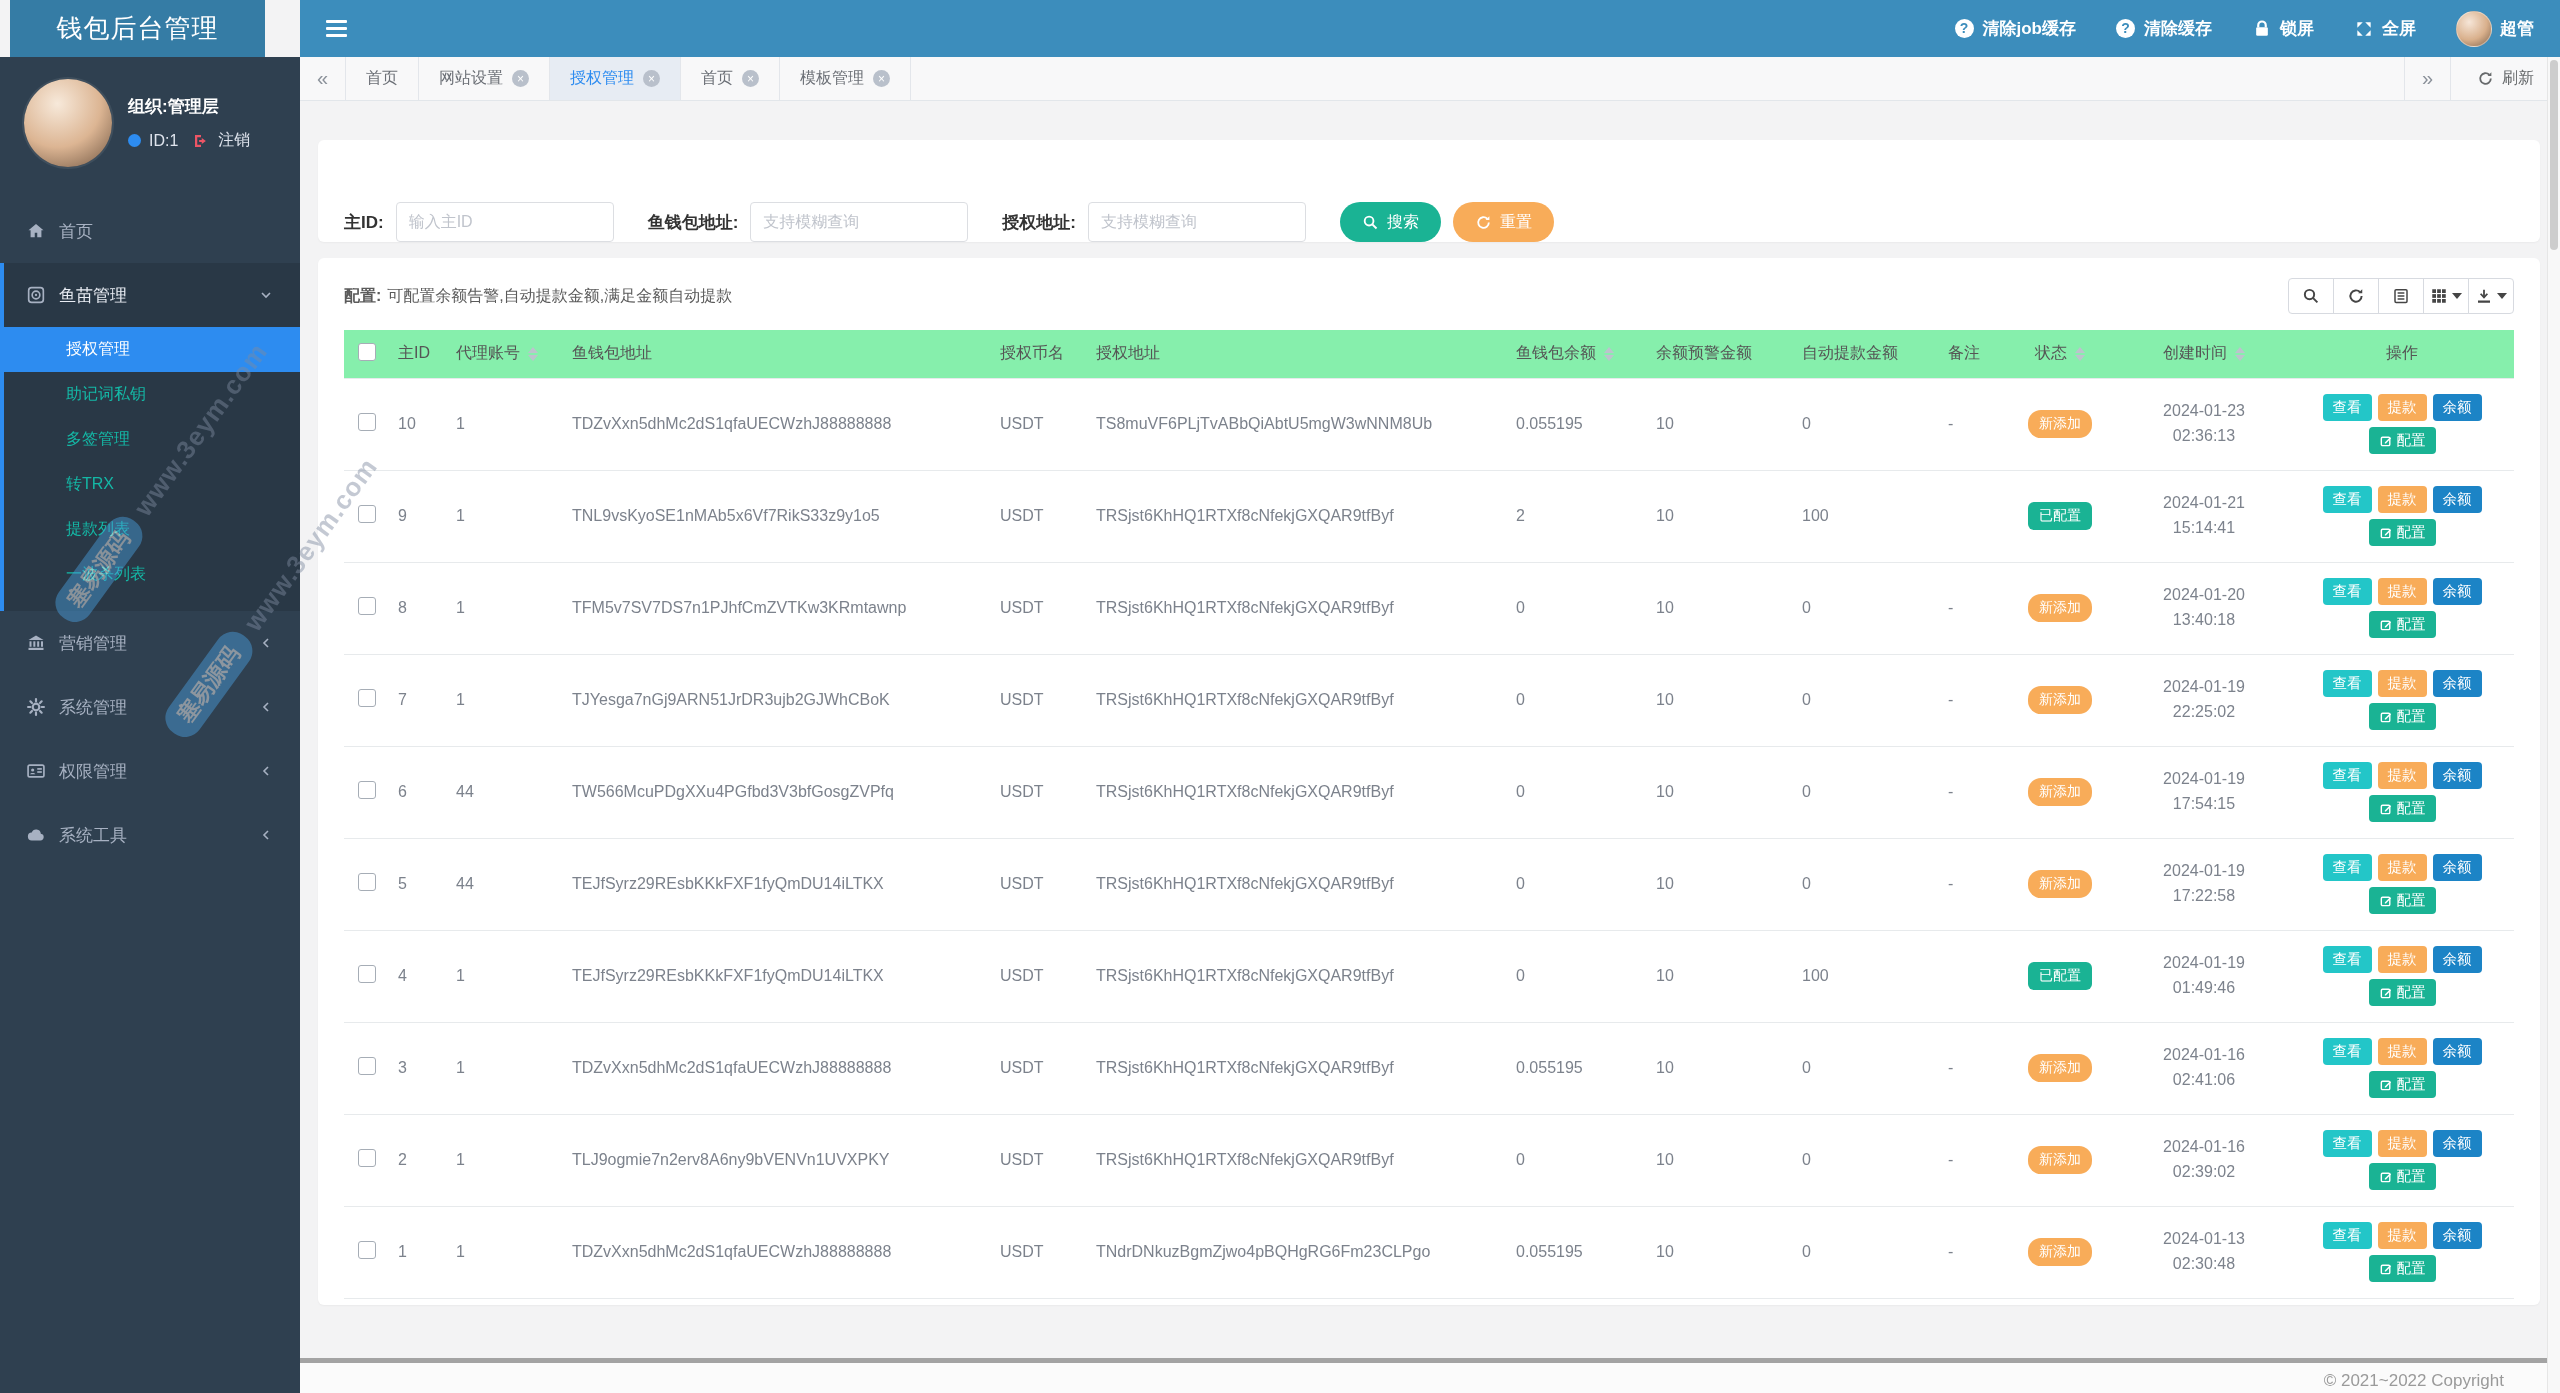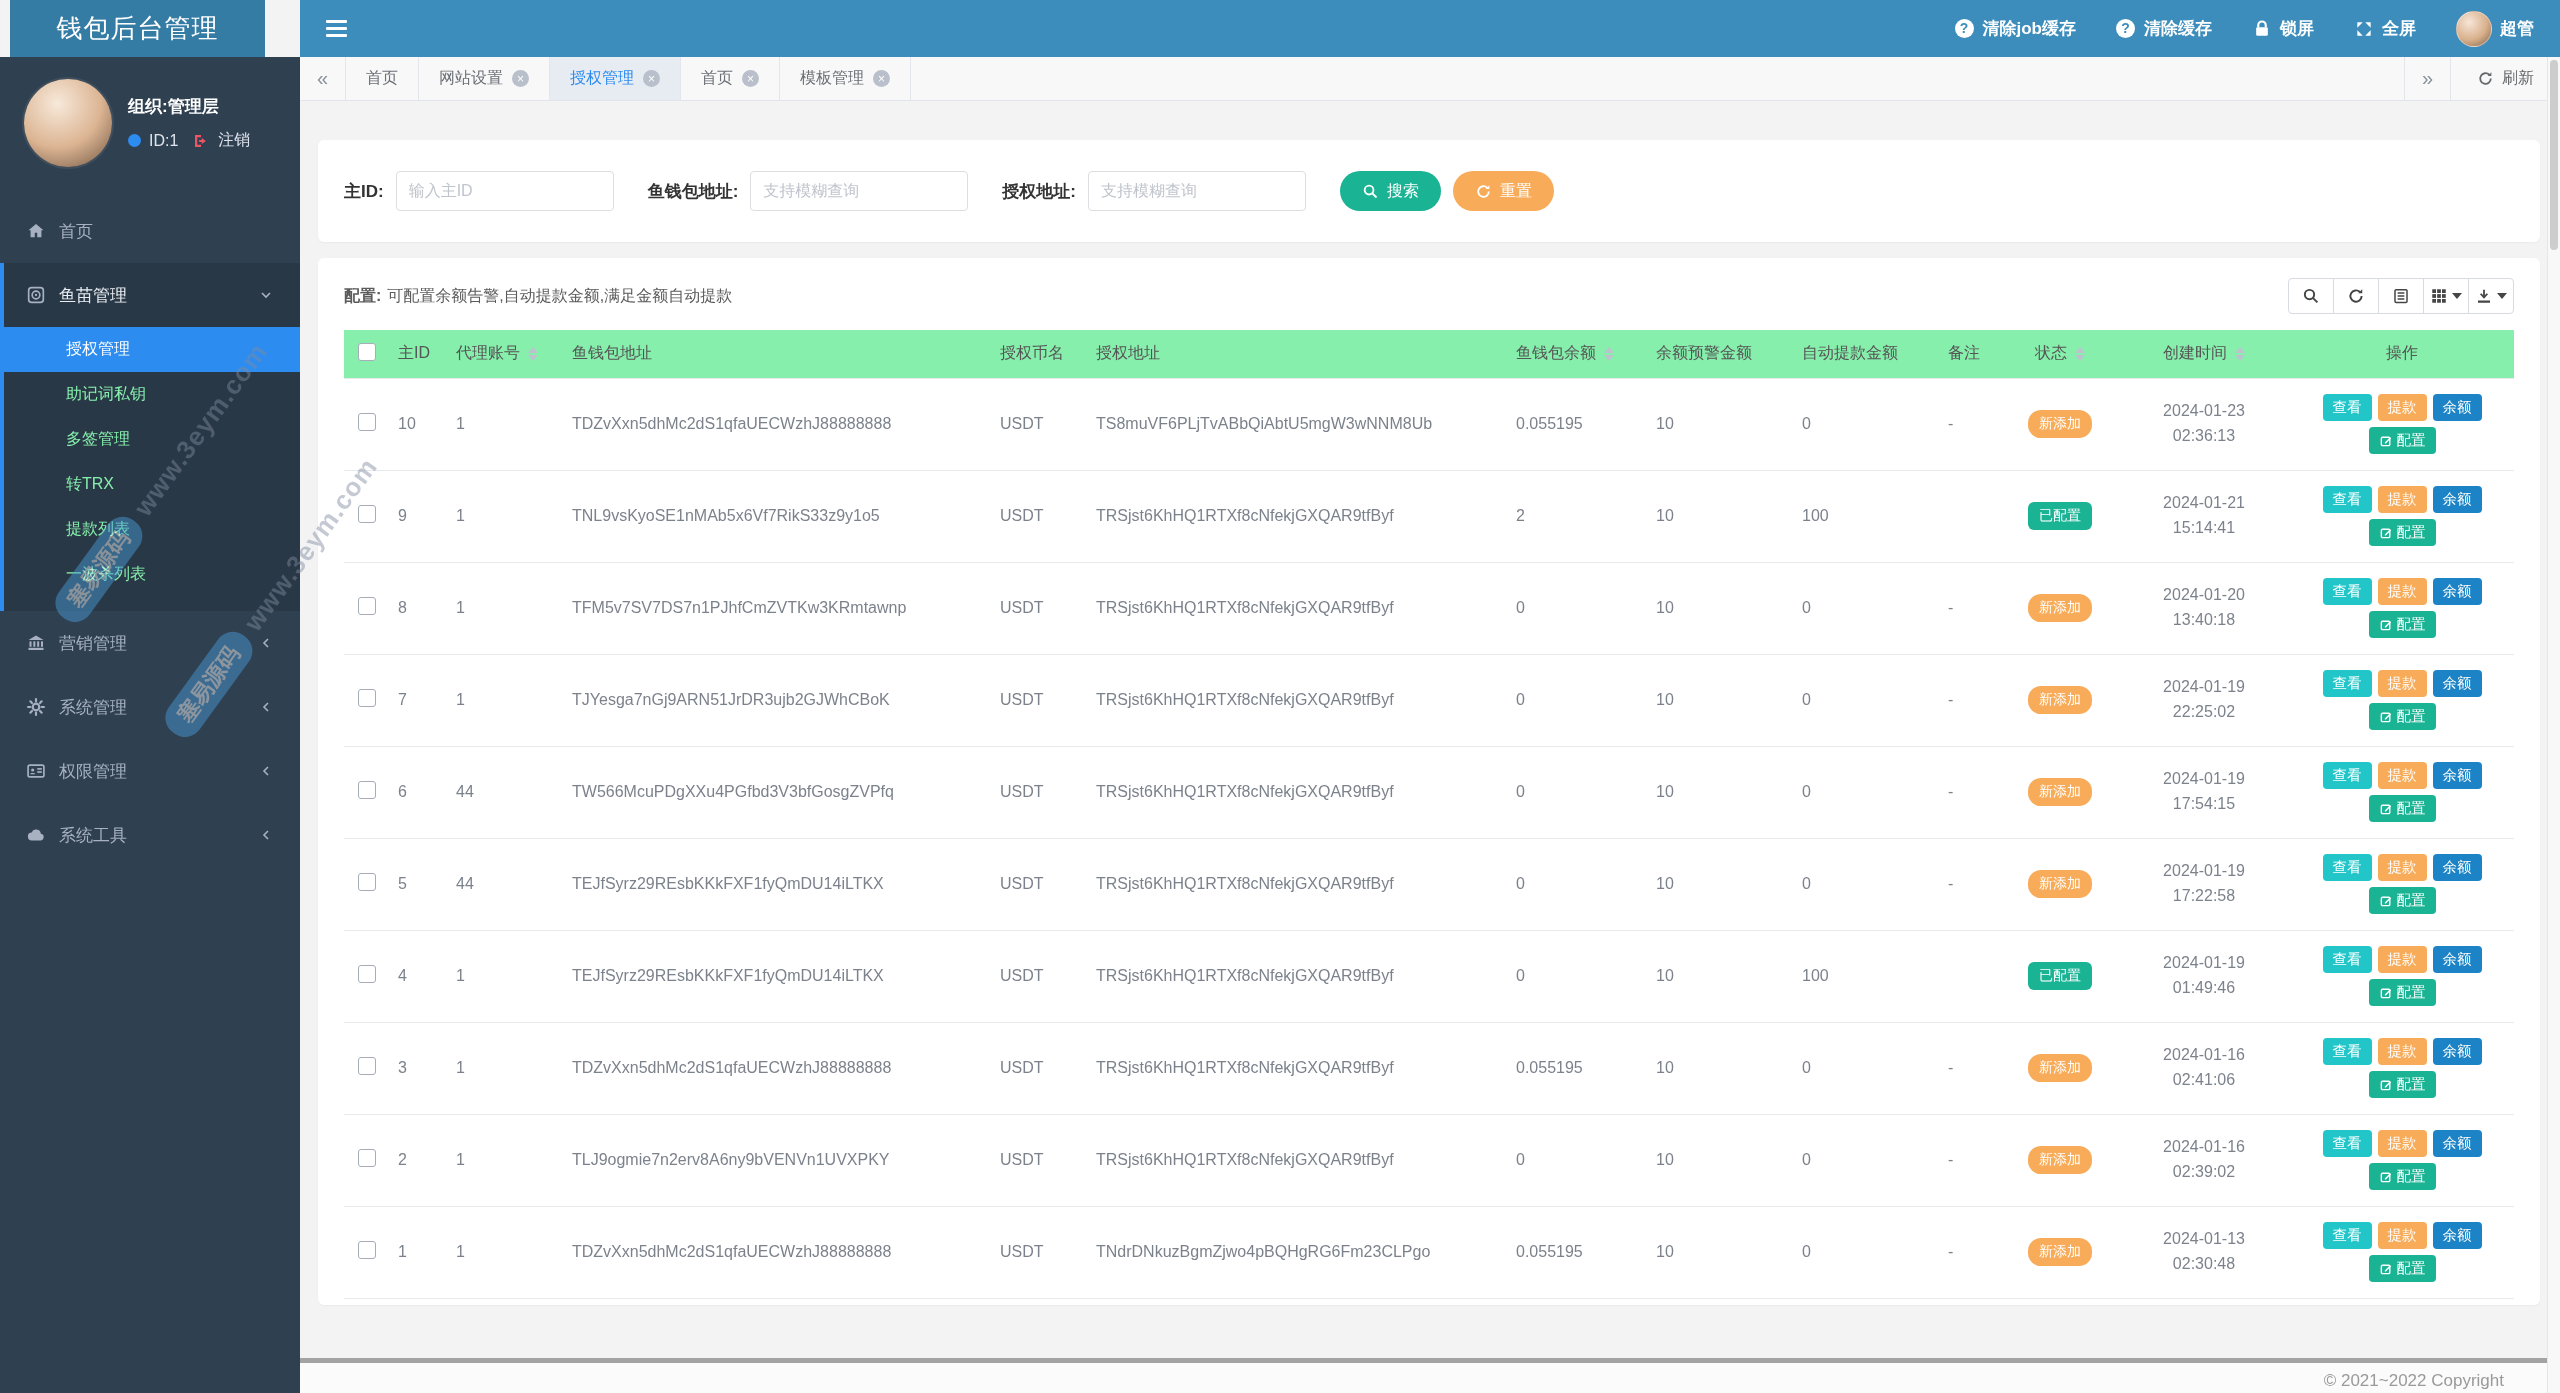--- a/index.html
+++ b/index.html
@@ -38,42 +38,42 @@
   #sideMenu { padding-top:10px; }
   .menu-item { height:64px; display:flex; align-items:center; padding:0 26px; color:#a7b1c2; font-size:17px; cursor:pointer; }
   .menu-item .mi-ic { width:20px; height:20px; display:inline-flex; color:#a7b1c2; flex:0 0 20px; }
   .mi-ic svg { width:100%; height:100%; }
   .menu-item .mi-label { margin-left:13px; }
   .mi-arrow { margin-left:auto; width:16px; height:16px; display:inline-flex; color:#a7b1c2; }
   .mi-arrow svg { width:100%; height:100%; }
   .menu-section.expanded { background:var(--sidebarDark); border-left:4px solid var(--accent); }
   .menu-section.expanded .menu-item { padding-left:22px; color:#e8ecf3; }
   .submenu { padding-bottom:14px; }
-  .sub-item { height:45px; display:flex; align-items:center; padding-left:62px; font-size:16px; color:#86efac; cursor:pointer; }
+  .sub-item { height:45px; display:flex; align-items:center; padding-left:62px; font-size:16px; color:#14b8a6; cursor:pointer; }
   .sub-item.active { background:var(--accent); color:#fff; }
 
   
   .main { position:absolute; left:300px; top:57px; right:0; bottom:0; background:#f3f3f4; }
   .tabbar { height:44px; background:#f8f8f9; border-bottom:1px solid #e2e6ea; display:flex; align-items:stretch; }
   .tb-btn { width:46px; display:flex; align-items:center; justify-content:center; color:#8a9099; font-size:20px;
     border-right:1px solid #e3e6eb; cursor:pointer; background:#f8f8f9; }
   .tabs { display:flex; align-items:stretch; }
   .tab { display:flex; align-items:center; gap:9px; padding:0 20px; font-size:16px; color:#6b6f76;
     border-right:1px solid #e3e6eb; cursor:pointer; }
   .tab.active { background:#e7ecf3; color:var(--accent); }
   .tab-close { width:17px; height:17px; border-radius:50%; background:#b9c0cb; color:#fff; font-size:12px;
     display:inline-flex; align-items:center; justify-content:center; line-height:1; cursor:pointer; }
   .tb-right { margin-left:auto; display:flex; align-items:stretch; }
   .tb-right .tb-btn { border-right:none; border-left:1px solid #e3e6eb; }
   .tb-refresh { display:flex; align-items:center; gap:8px; padding:0 26px; color:#676a6c; font-size:16px;
     border-left:1px solid #e3e6eb; cursor:pointer; }
   .tb-refresh .mi-ic { width:17px; height:17px; color:#676a6c; }
 
   .panel { background:#fff; border-radius:6px; box-shadow:0 1px 2px rgba(0,0,0,.04); }
-  .search-panel { margin:39px 20px 16px 18px; height:102px; display:flex; align-items:center; padding:0 26px; }
+  .search-panel { margin:39px 20px 16px 18px; height:102px; display:flex; align-items:flex-end; padding:0 26px; }
   .sfield { display:flex; align-items:center; margin-right:34px; }
   .sfield label { font-size:17px; font-weight:bold; color:#333; margin-right:12px; white-space:nowrap; }
   .sfield input { width:218px; height:40px; border:1px solid #dcdee2; border-radius:4px; padding:0 12px;
     font-size:16px; color:#555; outline:none; font-family:inherit; }
   .sfield input::placeholder { color:#c0c4cc; }
   .btn { border:none; cursor:pointer; color:#fff; font-family:inherit; display:inline-flex; align-items:center; justify-content:center; }
   .pill { height:40px; border-radius:20px; padding:0 22px; font-size:16px; gap:8px; }
   .pill .mi-ic { width:17px; height:17px; color:#fff; }
   .btn-success { background:var(--success); }
   .btn-warning { background:var(--warning); }

